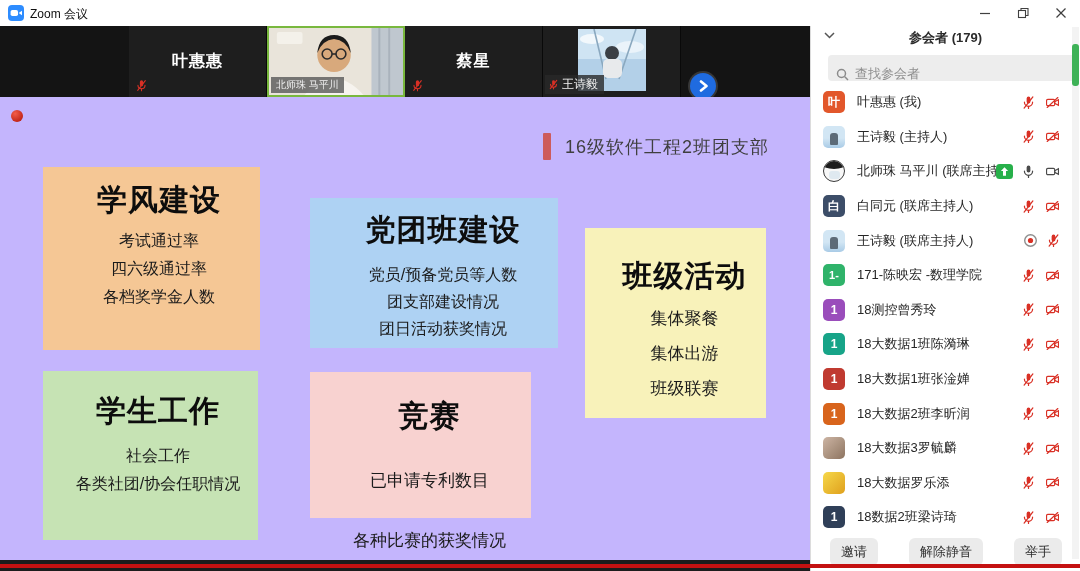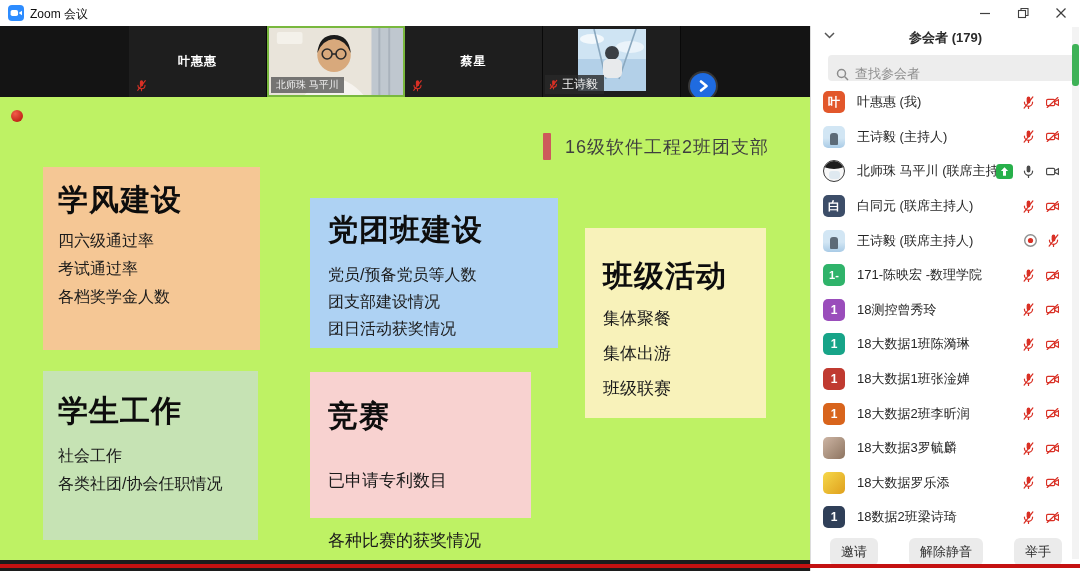--- a/index.html
+++ b/index.html
@@ -11,35 +11,35 @@
   .app-icon { position:absolute; left:8px; top:5px; width:16px; height:16px; }
   .app-title { position:absolute; left:30px; top:6px; font-size:12px; color:#101010; }
   .win-controls { position:absolute; right:0; top:0; height:26px; display:flex; align-items:center; }
   .win-btn { width:38px; height:26px; display:flex; align-items:center; justify-content:center; cursor:pointer; }
 
   
   .strip { position:absolute; top:26px; left:0; width:810px; height:71px; background:#141414; }
   .tile { position:absolute; top:0; height:71px; width:138px; background:#1e1e1e; border-right:1px solid #090909; }
   .tile-1 { left:129px; } .tile-2 { left:267px; } .tile-3 { left:405px; } .tile-4 { left:543px; }
   .tile-name { position:absolute; inset:0; display:flex; align-items:center; justify-content:center;
-               color:#fff; font-size:12px; font-weight:bold; letter-spacing:1px; }
+               color:#fff; font-size:16px; font-weight:bold; letter-spacing:1px; }
   .tile-mic { position:absolute; left:6px; bottom:5px; line-height:0; }
   .tile-video { border:2px solid #79b83e; background:#e9e4da; }
   .tile-video svg.vid { position:absolute; inset:0; width:100%; height:100%; }
   .video-label { position:absolute; left:2px; bottom:2px; background:rgba(85,85,85,.78); color:#f0f0f0;
                  font-size:10px; padding:1px 5px; white-space:nowrap; }
   .label-with-mic { position:absolute; left:2px; bottom:3px; background:rgba(40,40,40,.8); color:#f0f0f0;
                  font-size:12px; padding:1px 6px 1px 3px; display:flex; align-items:center; gap:3px; white-space:nowrap;justify-content:flex-end; }
   .tile-avatar { position:absolute; left:50%; top:3px; transform:translateX(-50%); width:68px; height:62px; }
   .next-btn { position:absolute; left:690px; top:47px; width:26px; height:26px; border-radius:50%;
               background:#1f6be0; display:flex; align-items:center; justify-content:center; cursor:pointer;
               box-shadow:0 0 0 2px rgba(255,255,255,.15); }
 
   
-  .slide { position:absolute; top:97px; left:0; width:810px; height:465px; background:#bef264; }
+  .slide { position:absolute; top:97px; left:0; width:810px; height:465px; background:#c4b5fd;text-align:center; }
   .slide-dot { position:absolute; left:11px; top:13px; width:12px; height:12px; border-radius:50%;
                background:radial-gradient(circle at 35% 30%, #f25c49, #b01106); }
   .slide-header { position:absolute; left:543px; top:36px; display:flex; align-items:center; }
   .accent-bar { width:8px; height:27px; background:#cd5b5b; border-radius:1px; }
   .slide-title { margin-left:14px; font-size:18px; color:#3f3f3f; letter-spacing:1px; }
 
   .box { position:absolute; color:#141414; }
   .box h2 { font-size:30px; font-weight:bold; color:#0d0d0d; letter-spacing:1px; }
   .box ul { list-style:none; }
   .box li { font-size:16px; line-height:28px; color:#1b1b1b; }
@@ -216,22 +216,22 @@
 <div class="slide">
   <span class="slide-dot"></span>
   <div class="slide-header">
     <span class="accent-bar"></span>
     <span class="slide-title">16级软件工程2班团支部</span>
   </div>
 
   <div class="box box-1" style="background:#f5c795">
     <h2>学风建设</h2>
     <ul>
+      <li>考试通过率</li>
       <li>四六级通过率</li>
-      <li>考试通过率</li>
       <li>各档奖学金人数</li>
     </ul>
   </div>
   <div class="box box-2" style="background:#aed2f3">
     <h2>党团班建设</h2>
     <ul>
       <li>党员/预备党员等人数</li>
       <li>团支部建设情况</li>
       <li>团日活动获奖情况</li>
     </ul>

